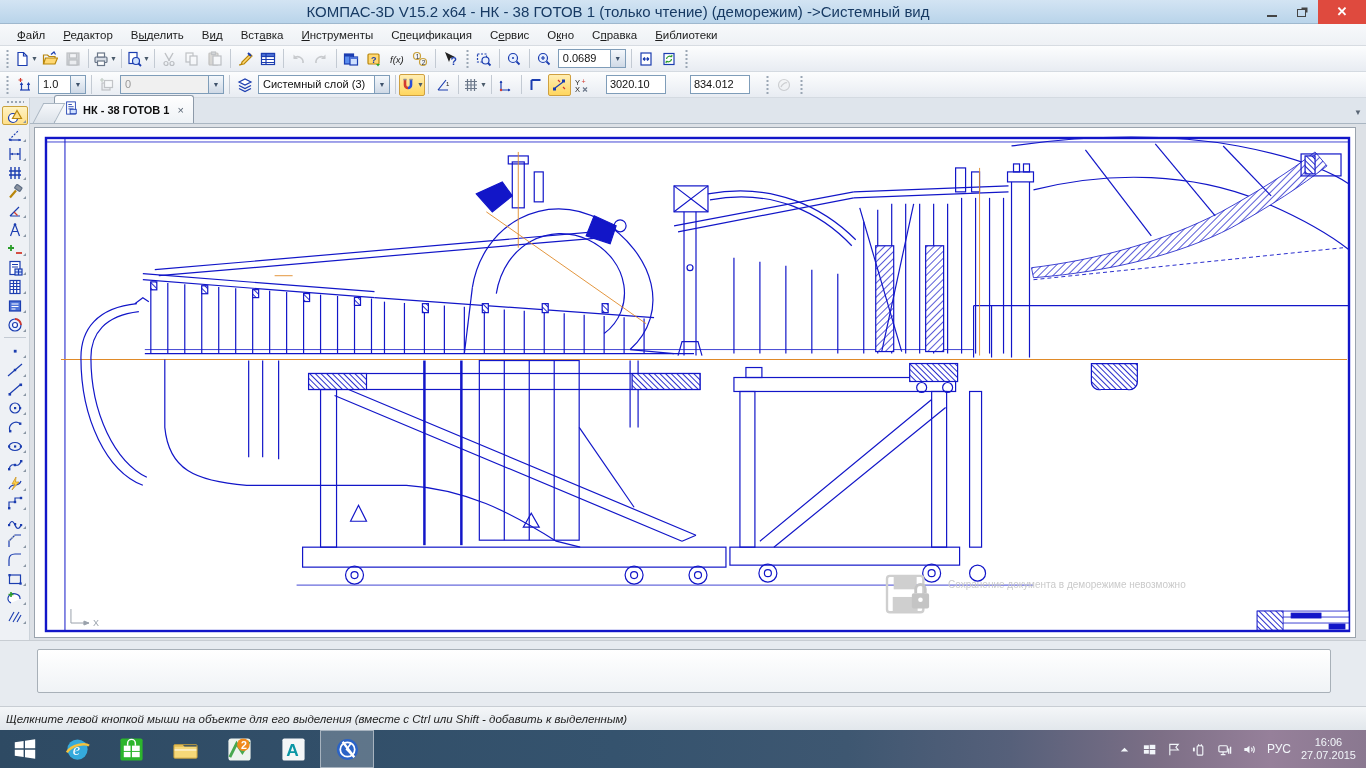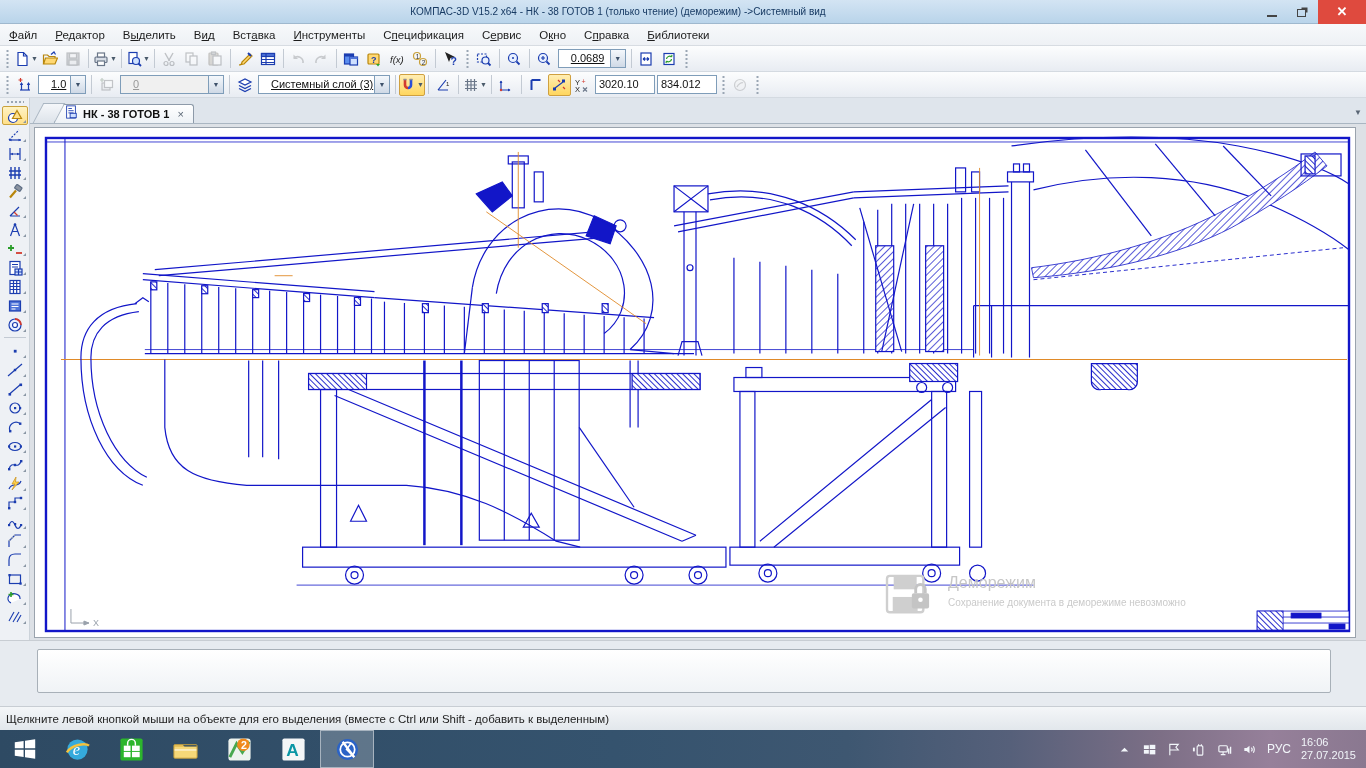--- a/index.html
+++ b/index.html
@@ -4,76 +4,76 @@
 <style>
   * { margin:0; padding:0; box-sizing:border-box; }
   html,body { width:1366px; height:768px; overflow:hidden;
     font-family:"Liberation Sans", sans-serif; background:#e9edf2; }
 
   
   #titlebar { height:24px; background:linear-gradient(#d3e4f3,#b9d4ea);
     display:flex; align-items:center; position:relative;
     border-bottom:1px solid #9fb8ce; }
   #title-text { position:absolute; left:0; right:130px; text-align:center;
-    font-size:10px; color:#173a63; white-space:nowrap; }
+    font-size:15px; color:#173a63; white-space:nowrap; }
   #win-controls { margin-left:auto; display:flex; height:24px; }
   .wc { width:31px; height:24px; display:flex; align-items:center; justify-content:center; color:#333; }
   .wc-min span { display:block; width:10px; height:2px; background:#444; margin-top:8px; }
   .wc-rest span { display:block; width:9px; height:8px; border:1.5px solid #444;
      box-shadow:3px -3px 0 -1.5px #444; margin:2px 3px 0 0; background:transparent;}
   .wc-close { width:48px; background:#df4a3e; color:#fff; font-size:13px; font-weight:bold; }
 
   
   #menubar { height:22px; background:linear-gradient(#f7f9fb,#eef1f5);
-    border-bottom:1px solid #d7dce2; display:flex; align-items:center; padding-left:0; }
+    border-bottom:1px solid #d7dce2; display:flex; align-items:center; padding-left:8px; }
   .mitem { font-size:11.5px; color:#1c1c1c; padding:3px 9px; }
   .mitem u { text-decoration:underline; }
 
   
   .toolbar { height:26px; background:linear-gradient(#fcfdfe,#e8ecf2);
     border-bottom:1px solid #d4dae1; display:flex; align-items:center; padding-left:2px; }
   .grip { width:5px; height:18px; margin:0 3px;
     background-image:radial-gradient(circle,#9aa6b4 1px,transparent 1.2px);
     background-size:4px 4px; background-position:center; }
   .sep { width:1px; height:19px; background:#c3cad3; margin:0 3px; }
   .tbtn { min-width:23px; height:22px; display:flex; align-items:center; justify-content:center;
     border:1px solid transparent; border-radius:2px; }
   .tbtn.disabled { opacity:.38; filter:grayscale(.8); }
   .tbtn.toggled { background:linear-gradient(#ffeeb4,#ffd65e); border-color:#cfa03f; }
   .dd { font-size:7px; color:#4a5a6a; margin-left:1px; }
   .combo { display:inline-flex; height:19px; margin:0 2px; }
   .combo .cval { background:#fff; border:1px solid #7f9db9; border-right:none;
-    font-size:11px; color:#111; padding:2px 4px 0 12px; overflow:hidden; white-space:nowrap;text-decoration:underline; }
+    font-size:11px; color:#111; padding:2px 4px 0 4px; overflow:hidden; white-space:nowrap; }
   .combo.disabled .cval { background:#f0f0f0; color:#999; }
   .combo .carrow { width:16px; background:linear-gradient(#f4f8fc,#cfd9e6);
     border:1px solid #7f9db9; display:flex; align-items:center; justify-content:center;
     font-size:7px; color:#3e526b; }
   .fieldbox { background:#fff; border:1px solid #7f9db9; height:19px; font-size:11px;
-    color:#111; padding:2px 9px 0 3px; margin:0 1px; overflow:hidden; white-space:nowrap; }
+    color:#111; padding:2px 9px 0 3px; margin:0 12px; overflow:hidden; white-space:nowrap; }
 
   
   #main { display:flex; height:542px; }
   #leftbar { width:30px; background:#eef1f5; border-right:1px solid #ccd3da;
     display:flex; flex-direction:column; align-items:center; padding-top:2px; }
   #leftbar .hgrip { width:18px; height:4px; margin-bottom:2px;
     background-image:radial-gradient(circle,#9aa6b4 1px,transparent 1.2px);
     background-size:4px 4px; }
   .lbtn { width:26px; height:19px; display:flex; align-items:center; justify-content:center;
     border:1px solid transparent; border-radius:2px; position:relative; }
   .lbtn.active { background:linear-gradient(#fff3c4,#ffe08a); border-color:#caa23d; }
   .lbtn::after { content:""; position:absolute; right:1px; bottom:1px;
     border-left:3px solid transparent; border-bottom:3px solid #8a97a5; }
   .ldiv { width:22px; height:1px; background:#c3cad3; margin:3px 0; }
 
   #rightcol { flex:1; display:flex; flex-direction:column; }
   #tabbar { height:26px; background:#dfe5ec; border-bottom:1px solid #aab6c2;
     display:flex; align-items:flex-end; position:relative; }
   #tab-slant { width:22px; height:20px; background:linear-gradient(#f5f7fa,#dde3ea);
     transform:skewX(-28deg); margin-left:8px; border:1px solid #aab6c2; border-bottom:none; }
-  #doc-tab { display:flex; align-items:center; gap:5px; height:19px;
+  #doc-tab { display:flex; align-items:center; gap:5px; height:28px;
     background:linear-gradient(#ffffff,#eef2f6); border:1px solid #8d9aa9; border-bottom:none;
     border-radius:3px 3px 0 0; padding:0 9px; margin-left:-6px;text-align:right; }
   #tab-label { font-size:11px; font-weight:bold; color:#101010; white-space:nowrap; }
   #tab-close { color:#5a6675; font-size:11px; padding-left:3px; }
   #tab-overflow { position:absolute; right:4px; bottom:6px; font-size:8px; color:#5a6675; }
 
   #canvas { flex:1; position:relative; background:#dde1e6; overflow:hidden; }
   #sheet { position:absolute; left:4px; top:3px; right:10px; bottom:2px;
     background:#fff; border:1px solid #9aa3ad; }
   #sheet svg.drawing { width:100%; height:100%; display:block; }
@@ -84,33 +84,33 @@
   #demo-text .t2 { font-size:10px; color:#cacaca; margin-top:5px; }
 
   
   #propzone { height:66px; background:#e7ebf0; border-top:1px solid #c8cdd3; }
   #propbar { margin:8px 35px 0 37px; height:44px; background:linear-gradient(#ffffff,#f0f3f6);
     border:1px solid #a8b0b8; border-radius:2px; }
 
   
   #statusbar { height:24px; background:linear-gradient(#f4f6f8,#e2e7ec);
     border-top:1px solid #c8cdd3; display:flex; align-items:center; padding-left:6px;
-    font-size:11.5px; color:#222; }
+    font-size:11.5px; color:#222;font-style:italic; }
 
   
   #taskbar { height:38px; display:flex; align-items:center;
     background:linear-gradient(90deg,#2e4a63 0%,#35536e 45%,#3e5771 62%,#56607a 74%,#7d6f86 85%,#96809a 93%,#8a7890 100%); }
   #start { width:50px; height:38px; display:flex; align-items:center; justify-content:center; }
   .tapp { width:54px; height:38px; display:flex; align-items:center; justify-content:center;
     border:1px solid transparent; }
   .tapp.active { background:rgba(255,255,255,.22); border-color:rgba(255,255,255,.45); }
   #tray { margin-left:auto; display:flex; align-items:center; gap:10px; padding-right:10px; }
   #tray .ticon { display:flex; align-items:center; }
   #tray-lang { color:#f2f6fa; font-size:12px; }
-  #tray-clock { color:#f2f6fa; font-size:11px; text-align:left; line-height:13px; }
+  #tray-clock { color:#f2f6fa; font-size:11px; text-align:center; line-height:13px; }
 </style>
 </head>
 <body>
 
 <div id="titlebar">
   <div id="title-text">КОМПАС-3D V15.2  x64 - НК - 38 ГОТОВ 1 (только чтение) (деморежим) -&gt;Системный вид</div>
   <div id="win-controls">
     <div class="wc wc-min">
         <span></span>
       </div>
@@ -830,21 +830,20 @@
             <svg viewBox="0 0 50 46" width="48" height="44" fill="none" stroke="#cfcfcf" stroke-width="2.5">
               <rect x="2" y="2" width="38" height="38" rx="3"></rect>
               <rect x="9" y="2" width="24" height="14" fill="#cfcfcf" stroke="none"></rect>
               <rect x="8" y="24" width="26" height="16" fill="#cfcfcf" stroke="none"></rect>
               <rect x="28" y="20" width="18" height="16" rx="2" fill="#c4c4c4" stroke="none"></rect>
               <path d="M32 20 v-4 a5 5 0 0 1 10 0 v4" stroke="#c4c4c4" stroke-width="3"></path>
               <circle cx="37" cy="27" r="2.4" fill="#fff" stroke="none"></circle>
             </svg>
           </span>
           <div id="demo-text">
-            <div class="t1">Деморежим</div>
             <div class="t2">Сохранение документа в деморежиме невозможно</div>
           </div>
         </div>
       </div>
     </div>
   </div>
 </div>
 
 <div id="propzone">
   <div id="propbar"></div>

